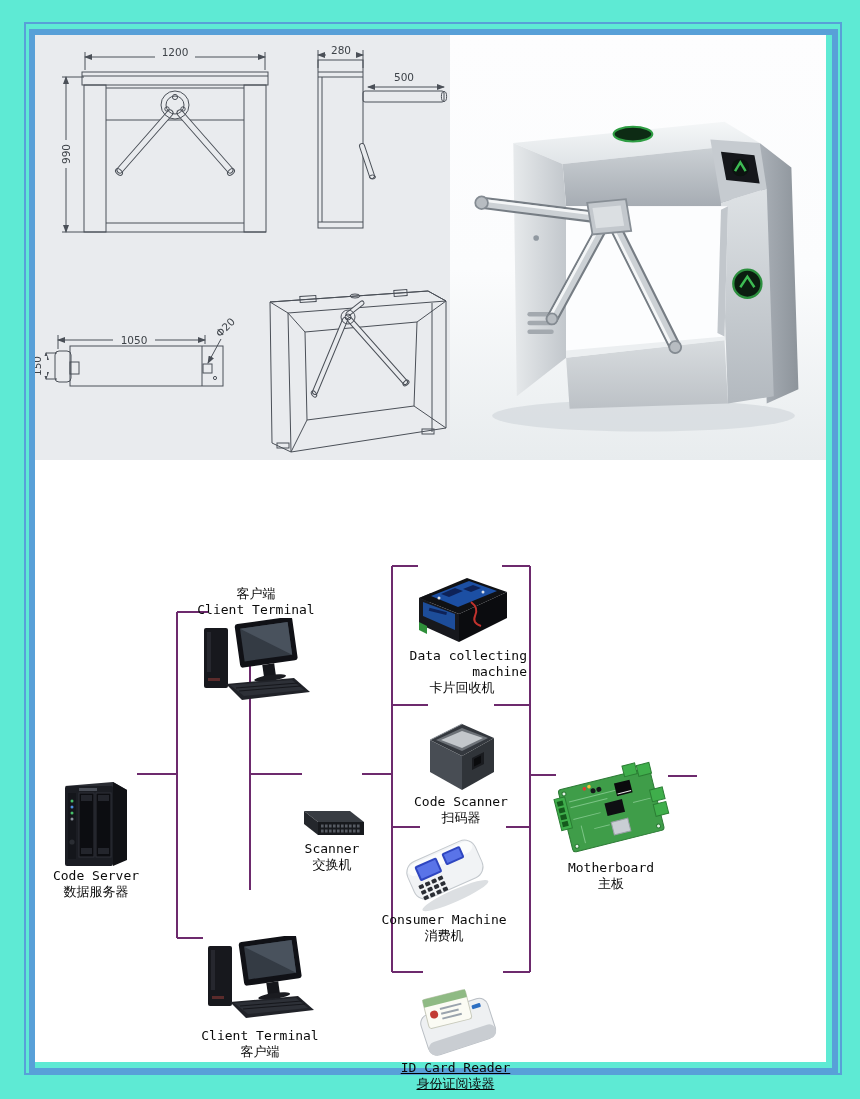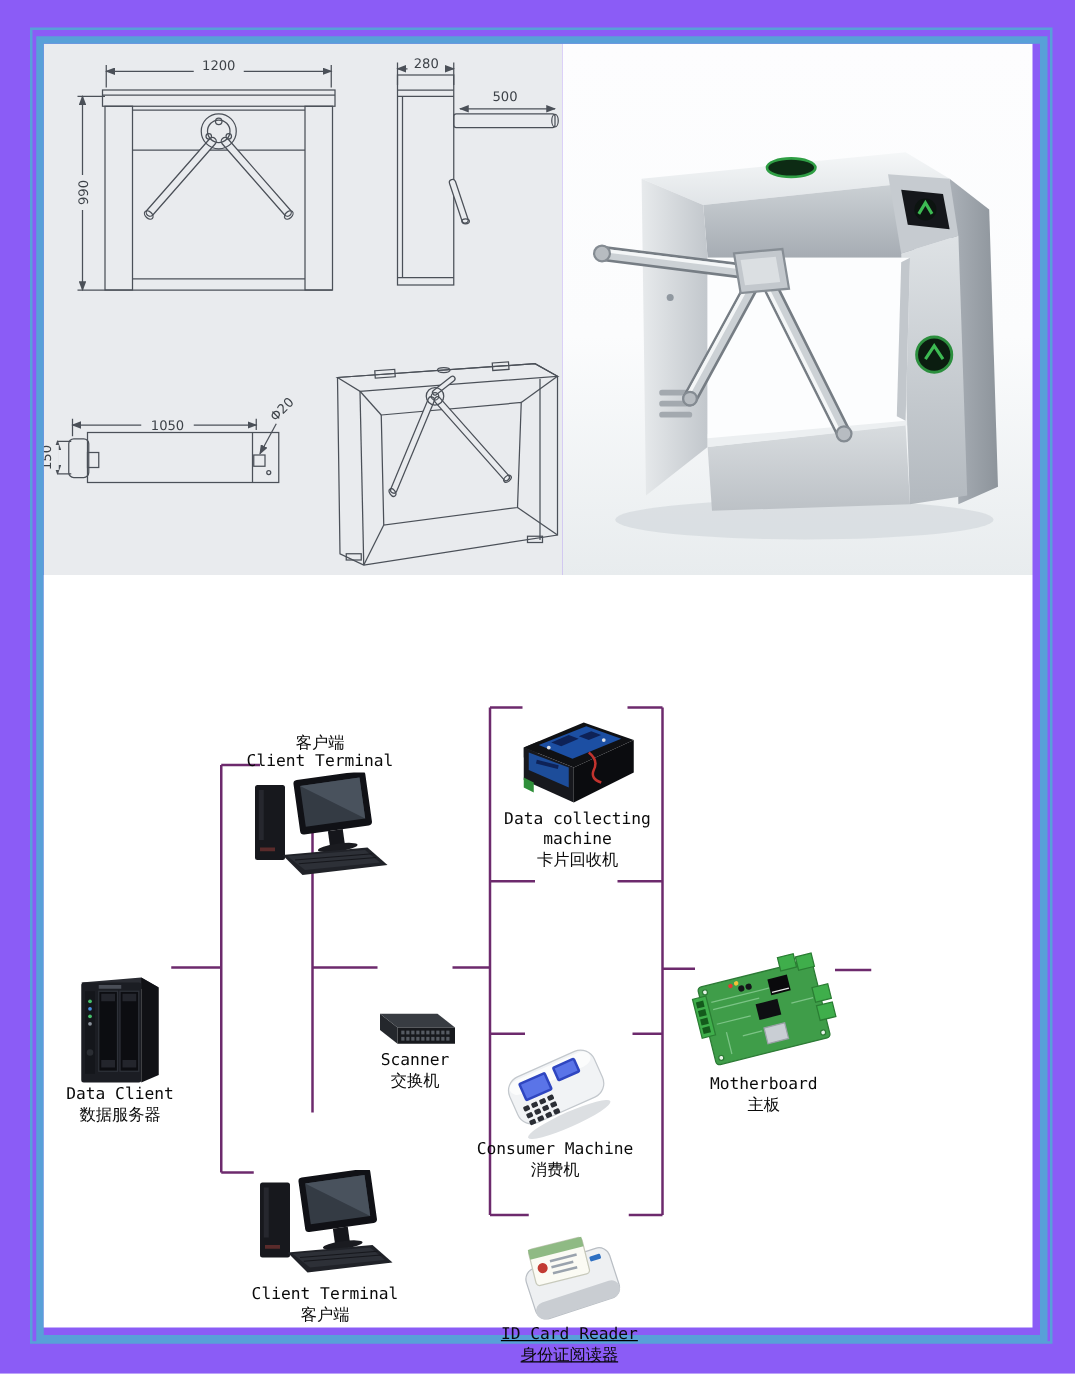--- a/index.html
+++ b/index.html
@@ -1,32 +1,32 @@
 <!DOCTYPE html>
 <html style="--accent: #58a0d8; --line: #6d2a6d;"><head>
 <meta charset="utf-8">
 <style>
   :root{ --accent:#58a0d8; --line:#6d2a6d; --draw:#4b5058; }
   html,body{margin:0;padding:0;background:#fff;}
-  .canvas{position:relative;width:860px;height:1099px;background:#8b5cf6;overflow:hidden;
+  .canvas{position:relative;width:860px;height:1099px;background:#5eead4;overflow:hidden;
           font-family:"Liberation Sans",sans-serif;}
   .border-outer{position:absolute;left:24px;top:22px;width:814px;height:1049px;
                 border:2px solid var(--accent);}
   .border-inner{position:absolute;left:29px;top:29px;width:797px;height:1033px;
                 border:6px solid var(--accent);}
   .drawings-panel{position:absolute;left:35px;top:35px;width:415px;height:425px;background:#e9ebee;}
   .photo-panel{position:absolute;left:450px;top:35px;width:376px;height:425px;
                background:linear-gradient(180deg,#fdfdfe 0%,#fbfcfd 55%,#e8ecee 100%);}
   .diagram-area{position:absolute;left:35px;top:460px;width:791px;height:602px;background:#fff;}
   .lines-overlay{position:absolute;left:0;top:0;width:860px;height:1099px;pointer-events:none;}
   .conn{stroke:var(--line);stroke-width:2;}
   .node{position:absolute;display:flex;flex-direction:column;align-items:center;margin-top:48px;}
   .node svg{display:block;}
   .en{font-family:"DejaVu Sans Mono",monospace;font-size:13px;line-height:16px;color:#0a0a0a;
-      text-align:center;white-space:normal;}
+      text-align:right;white-space:normal;}
   .zh{font-family:"Liberation Sans",sans-serif;font-size:13px;line-height:16px;color:#0a0a0a;
       text-align:center;}
   .dim{font-family:"DejaVu Sans",sans-serif;font-size:10.5px;fill:#3d4248;}
   svg text{user-select:none;}
 </style>
 </head>
 <body>
 
 <div class="canvas">
 
@@ -279,20 +279,34 @@
         <circle cx="72" cy="20" r="1.5" fill="#dfe3ea"></circle>
       <polygon points="12,30 44,42 44,58 12,44" fill="#1e57b0" opacity="0.85"></polygon>
       <rect x="18" y="38" width="18" height="3" fill="#0e2257" transform="rotate(14 27 39)"></rect>
       <polygon points="8,50 16,54 16,62 8,58" fill="#2f8f3a"></polygon>
       <path d="M60,30 q8,6 4,14 q-3,7 6,10" stroke="#c2332e" fill="none" stroke-width="2"></path>
     </svg>
     <div class="en">Data collecting machine</div>
     <div class="zh">卡片回收机</div>
   </div>
 
+  <div class="node" style="left:395px;top:668px;width:132px;">
+    <svg width="78" height="78" viewBox="0 0 78 78">
+      <polygon points="8,24 40,8 72,22 40,40" fill="#34383e"></polygon>
+      <polygon points="14,24 40,12 66,22 40,35" fill="#6d7278"></polygon>
+      <polygon points="19,24 40,15 61,22 40,32" fill="#c3c7cb"></polygon>
+      <polygon points="8,24 40,40 40,74 8,56" fill="#484d54"></polygon>
+      <polygon points="40,40 72,22 72,56 40,74" fill="#303439"></polygon>
+      <polygon points="50,42 62,36 62,48 50,54" fill="#191b1f"></polygon>
+      <polygon points="52,43 59,39.5 59,47 52,50.5" fill="#0a0b0d"></polygon>
+      <line x1="8" y1="24" x2="40" y2="8" stroke="#8a9096"></line>
+    </svg>
+    <div class="en">Code Scanner</div>
+    <div class="zh">扫码器</div>
+  </div>
 
   <div class="node" style="left:369px;top:780px;width:150px;">
     <svg width="92" height="84" viewBox="0 0 92 84">
       <g transform="rotate(-24 46 42)">
         <ellipse cx="46" cy="70" rx="36" ry="6" fill="#dcdfe2"></ellipse>
         <rect x="10" y="22" width="74" height="40" rx="12" fill="#f1f3f5" stroke="#c3c8cd"></rect>
         <rect x="12" y="24" width="70" height="12" rx="8" fill="#ffffff" opacity="0.7"></rect>
         <rect x="20" y="27" width="24" height="16" rx="2" fill="#2f46c0"></rect>
         <rect x="22" y="29" width="20" height="12" fill="#5a74e8"></rect>
         <rect x="50" y="26" width="20" height="13" rx="2" fill="#2f46c0"></rect>
@@ -349,21 +363,21 @@
       <circle cx="21" cy="37" r="1.5" fill="#46c06a"></circle>
         <circle cx="21" cy="43" r="1.5" fill="#8b929c"></circle>
       <circle cx="21" cy="66" r="2.6" fill="#2a2d33"></circle>
       <rect x="28" y="17" width="15" height="64" fill="#0c0d11" stroke="#2e3139"></rect>
       <rect x="45" y="17" width="15" height="64" fill="#0c0d11" stroke="#2e3139"></rect>
       <rect x="30" y="19" width="11" height="6" fill="#23252c"></rect>
         <rect x="47" y="19" width="11" height="6" fill="#23252c"></rect>
       <rect x="30" y="72" width="11" height="6" fill="#23252c"></rect>
         <rect x="47" y="72" width="11" height="6" fill="#23252c"></rect>
     </svg>
-    <div class="en">Data Client</div>
+    <div class="en">Code Server</div>
     <div class="zh">数据服务器</div>
   </div>
 
   <div class="node" style="left:287px;top:755px;width:90px;">
     <svg width="68" height="38" viewBox="0 0 68 38">
       <polygon points="6,8 52,8 66,19 20,19" fill="#383c42"></polygon>
       <polygon points="6,8 20,19 20,32 6,21" fill="#24272c"></polygon>
       <polygon points="20,19 66,19 66,32 20,32" fill="#17191d"></polygon>
       <g fill="#565b63">
         <rect x="23" y="21.5" width="2.6" height="3"></rect>

